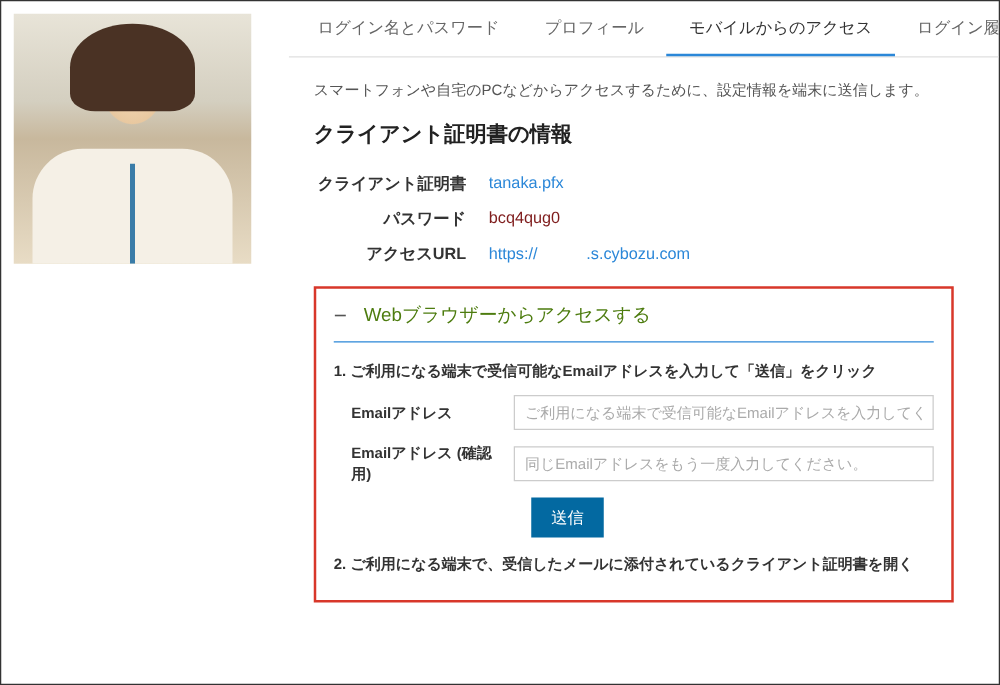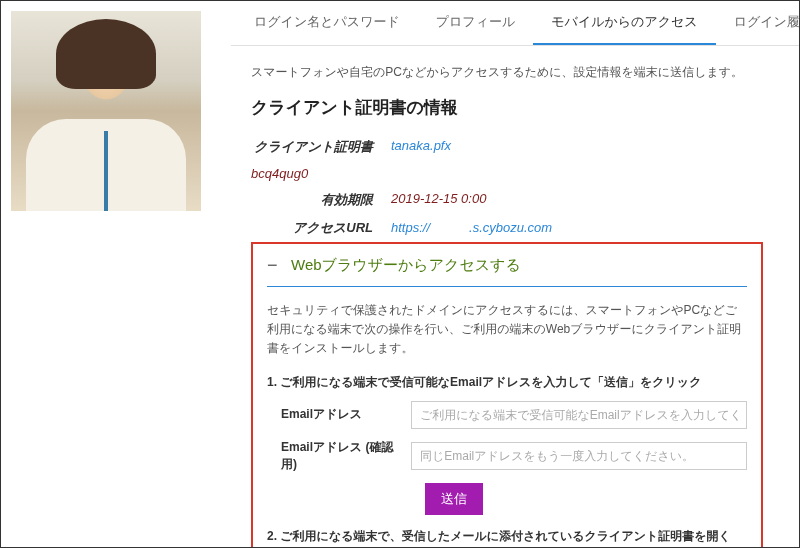--- a/index.html
+++ b/index.html
@@ -102,22 +102,21 @@
       color: #555;
       margin-bottom: 15px;
     }
     .section-title {
       font-size: 17px;
       font-weight: bold;
       color: #222;
       margin-bottom: 14px;
     }
     .info-table {
-      margin-bottom: 0;
-      font-style: italic;
+      margin-bottom: 12px;
     }
     .info-row {
       display: flex;
       padding: 5px 0;
     }
     .info-label {
       width: 140px;
       text-align: right;
       padding-right: 18px;
       font-size: 13px;
@@ -192,21 +191,21 @@
       font-size: 12px;
       color: #333;
       max-width: 360px;
     }
     .form-input::placeholder { color: #aaa; }
     .btn-row {
       padding-left: 158px;
       margin-bottom: 12px;
     }
     .btn-send {
-      background: #a21caf;
+      background: #0369a1;
       color: #fff;
       border: none;
       padding: 7px 16px;
       font-size: 13px;
       cursor: pointer;
     }
   </style>
 </head>
 <body>
 
@@ -229,39 +228,35 @@
     <div class="content">
       <div class="desc">スマートフォンや自宅のPCなどからアクセスするために、設定情報を端末に送信します。</div>
       <div class="section-title">クライアント証明書の情報</div>
 
       <div class="info-table">
         <div class="info-row">
           <div class="info-label">クライアント証明書</div>
           <div class="info-value link">tanaka.pfx</div>
         </div>
         <div class="info-row">
+          <div class="info-label">パスワード</div>
           <div class="info-value">bcq4qug0</div>
-        </div>
-        <div class="info-row">
-          <div class="info-label">有効期限</div>
-          <div class="info-value">2019-12-15 0:00</div>
         </div>
         <div class="info-row">
           <div class="info-label">アクセスURL</div>
           <div class="info-value link">https://　　　.s.cybozu.com</div>
         </div>
       </div>
 
       <div class="highlight-box">
         <div class="accordion-header">
           <span class="accordion-toggle">−</span>
           <span class="accordion-title">Webブラウザーからアクセスする</span>
         </div>
         <div class="accordion-body">
-          <div class="accordion-desc">セキュリティで保護されたドメインにアクセスするには、スマートフォンやPCなどご利用になる端末で次の操作を行い、ご利用の端末のWebブラウザーにクライアント証明書をインストールします。</div>
 
           <div class="step">1. ご利用になる端末で受信可能なEmailアドレスを入力して「送信」をクリック</div>
 
           <div class="form-row">
             <div class="form-label">Emailアドレス</div>
             <input class="form-input" type="text" placeholder="ご利用になる端末で受信可能なEmailアドレスを入力してください。" style="">
           </div>
           <div class="form-row">
             <div class="form-label">Emailアドレス (確認用)</div>
             <input class="form-input" type="text" placeholder="同じEmailアドレスをもう一度入力してください。" style="">

